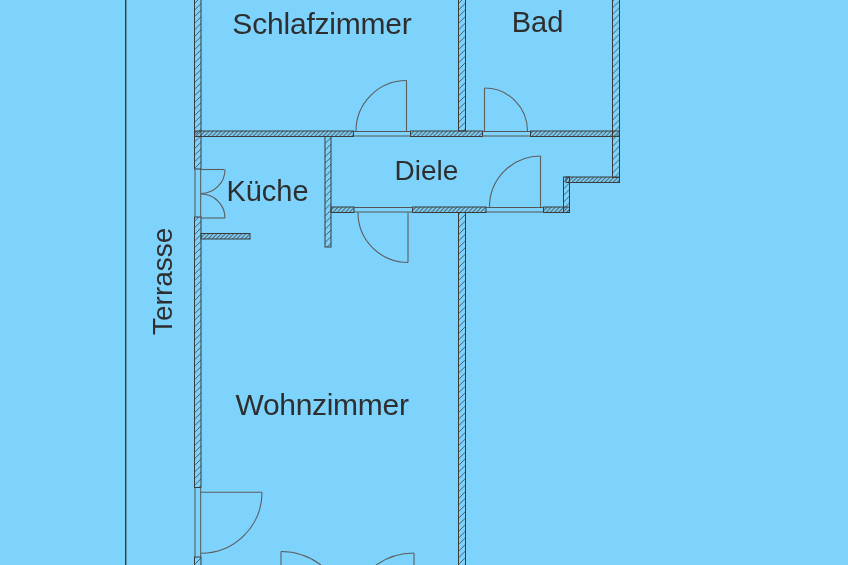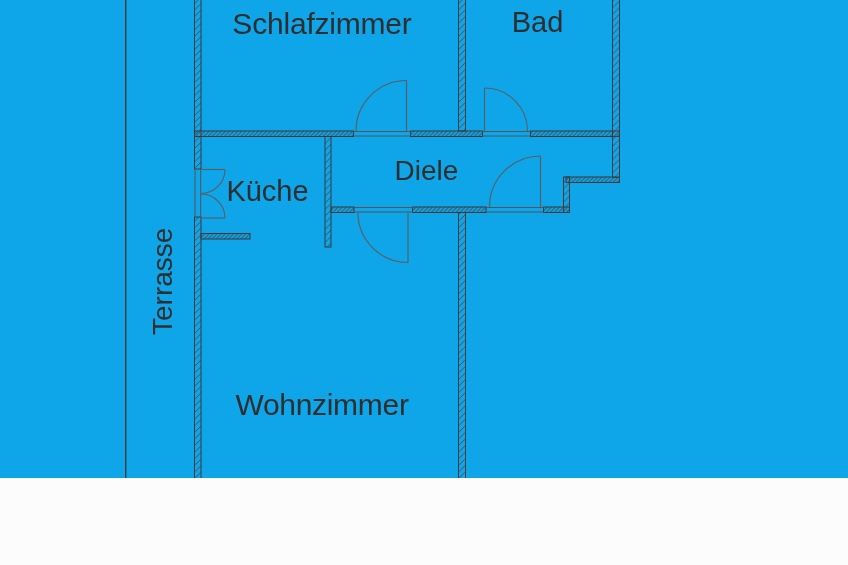--- a/index.html
+++ b/index.html
@@ -1,16 +1,16 @@
 <!DOCTYPE html>
 <html><head>
 <meta charset="utf-8">
 <style>
   html,body{margin:0;padding:0;background:#fcfcfc;}
-  #page{position:relative;width:848px;height:478px;background:#0ea5e9;overflow:hidden;}
+  #page{position:relative;width:848px;height:565px;background:#7dd3fc;overflow:hidden;}
   svg{display:block;}
   text{font-family:"Liberation Sans",sans-serif;fill:#2e2e2e;}
 </style>
 </head>
 <body>
 <div id="page">
 <svg width="848" height="565" viewBox="0 0 848 565" xmlns="http://www.w3.org/2000/svg">
 <defs>
   <pattern id="hatH" width="4.1" height="4.1" patternUnits="userSpaceOnUse">
     <path d="M-1,5.1 L5.1,-1 M-3.05,3.05 L3.05,-3.05 M1.05,7.15 L7.15,1.05" stroke="#4a4a4a" stroke-width="0.9" fill="none"></path>

